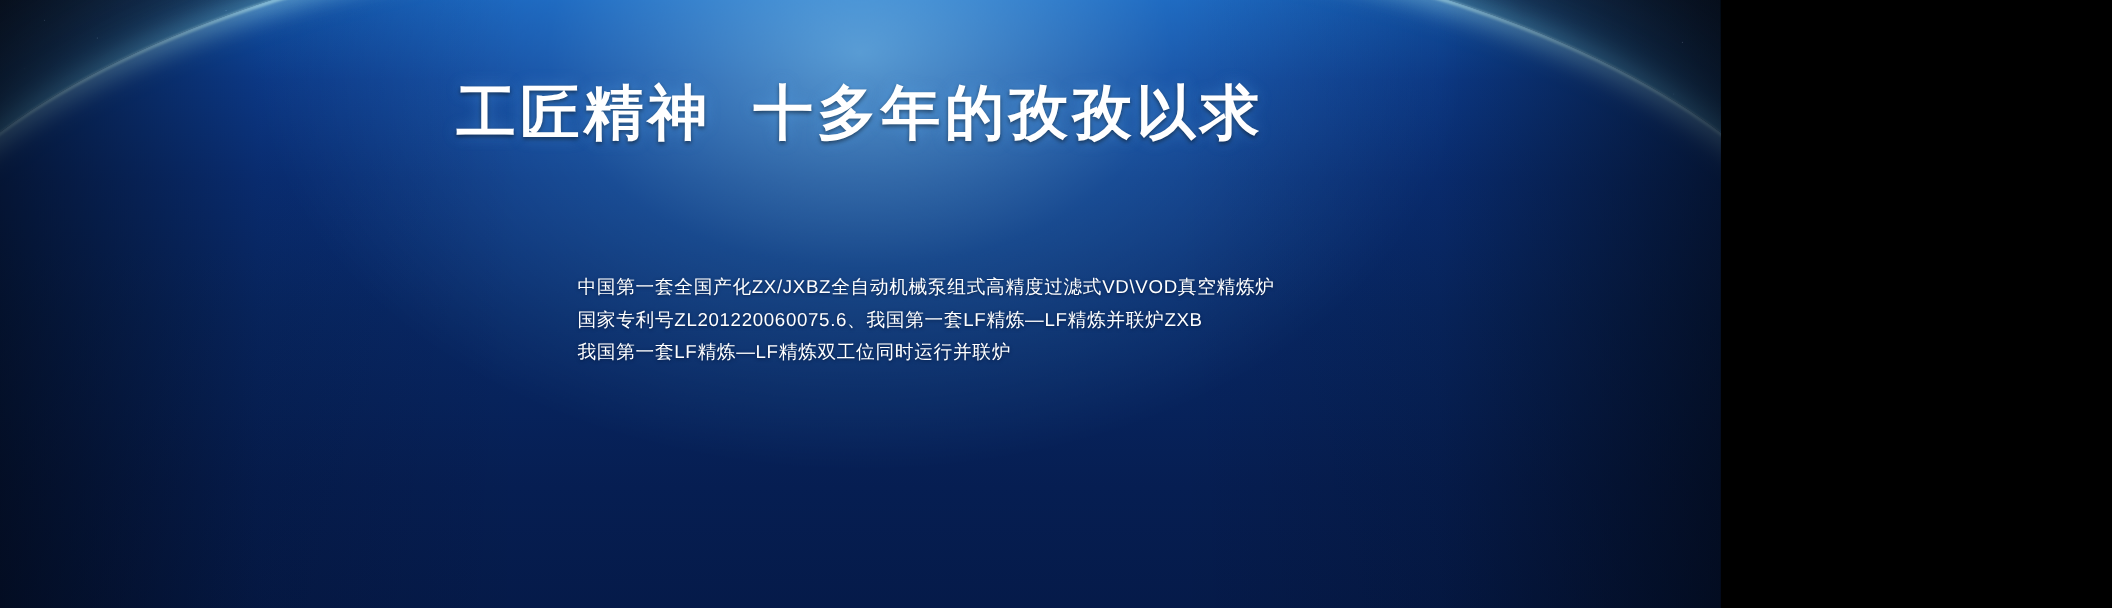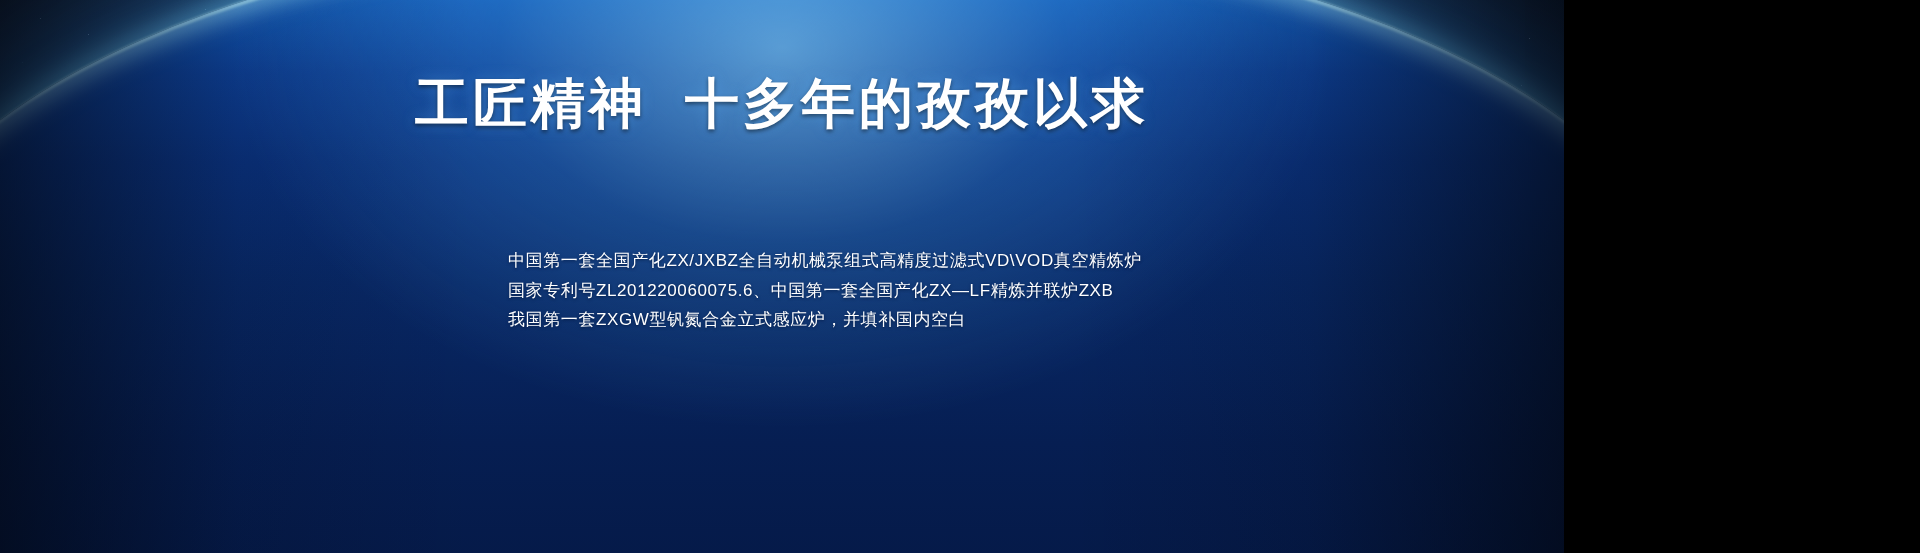--- a/index.html
+++ b/index.html
@@ -141,21 +141,21 @@
     font-size:54px;
     font-weight:700;
     letter-spacing:4px;
     line-height:1.1;
     text-shadow:0 0 14px rgba(90,170,245,.45), 0 2px 4px rgba(0,0,0,.6);
     white-space:pre;
   }
 
   .bodylines{
     position:absolute;
-    left:508px;
+    left:525px;
     top:246px;
     color:#ffffff;
     font-size:17px;
     font-weight:400;
     line-height:29.5px;
     letter-spacing:.6px;
     text-shadow:0 1px 3px rgba(0,20,55,.75);
     white-space:nowrap;
   }
   .bodylines p{margin:0;}
@@ -183,18 +183,18 @@
     <div class="rim"></div>
     <div class="limb-shade"></div>
   </div>
 
   <div class="content">
 
     <div class="headline">工匠精神  十多年的孜孜以求</div>
 
     <div class="bodylines">
       <p>中国第一套全国产化ZX/JXBZ全自动机械泵组式高精度过滤式VD\VOD真空精炼炉</p>
-      <p>国家专利号ZL201220060075.6、中国第一套全国产化ZX—LF精炼并联炉ZXB</p>
-      <p>我国第一套ZXGW型钒氮合金立式感应炉，并填补国内空白</p>
+      <p>国家专利号ZL201220060075.6、我国第一套LF精炼—LF精炼并联炉ZXB</p>
+      <p>我国第一套LF精炼—LF精炼双工位同时运行并联炉</p>
     </div>
 
   </div>
 </div>
 
 </body></html>

